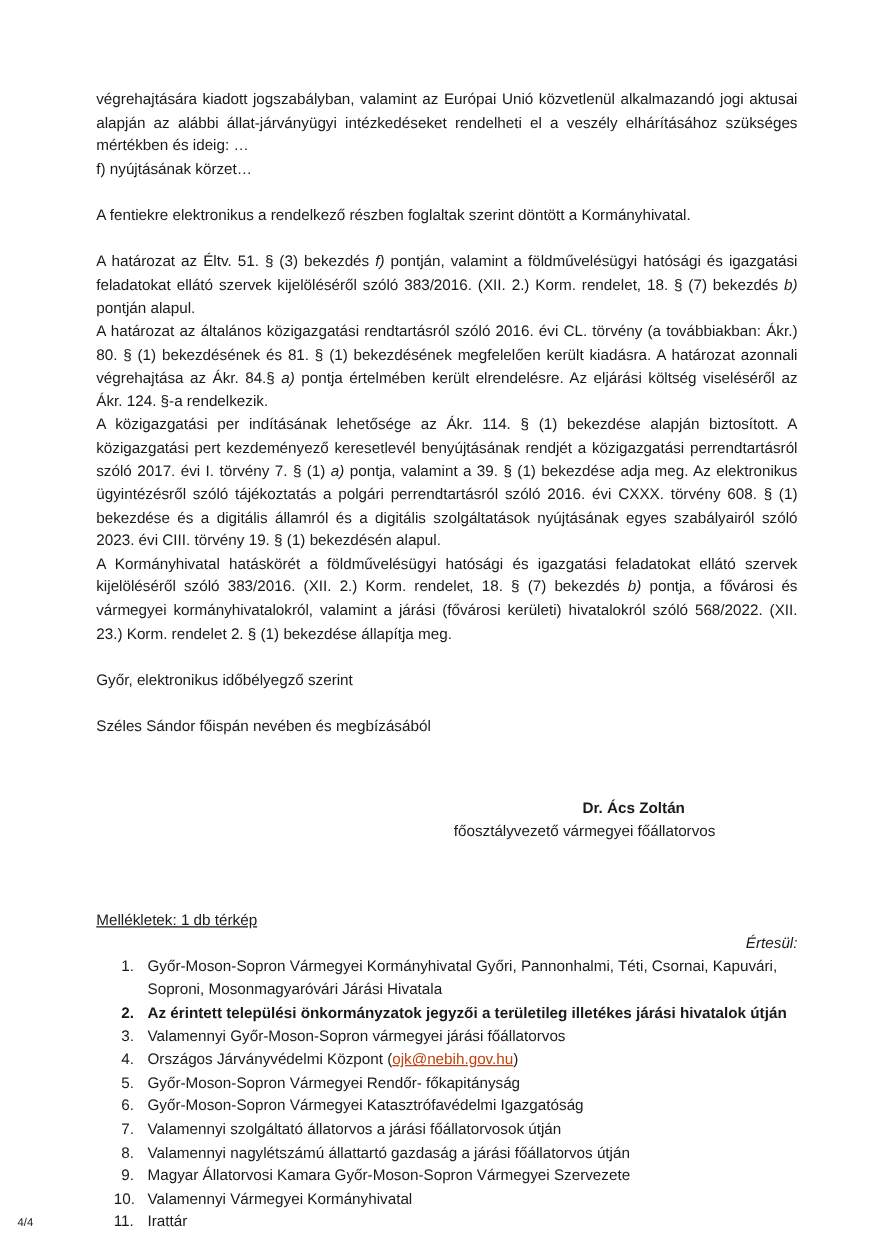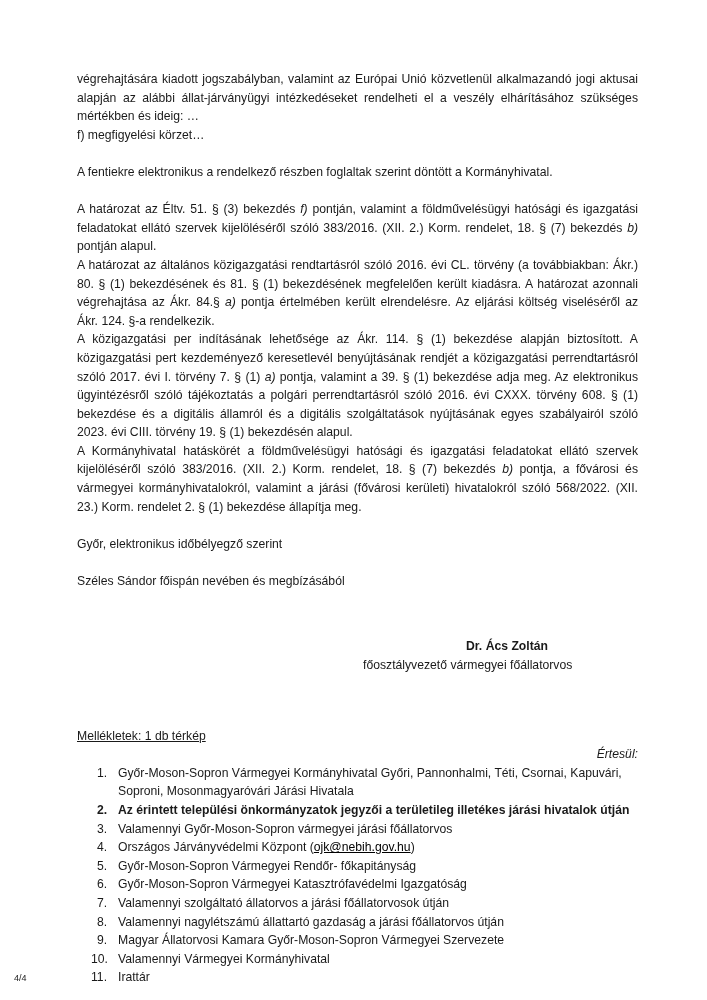--- a/index.html
+++ b/index.html
@@ -8,30 +8,30 @@
   .page { position: absolute; left: 77px; top: 70px; width: 561px; }
   p { margin: 0; line-height: 18.6px; text-align: justify; }
   .gap { height: 18.6px; }
   .sig-block { position: relative; height: 40px; margin-top: 46px; }
   .sig-block .name { position: absolute; left: 367px; top: 0; font-weight: bold; white-space: nowrap; line-height: 18.6px; margin-left: 22px; }
   .sig-block .title { position: absolute; left: 286px; top: 19px; white-space: nowrap; line-height: 18.6px; }
   ol { margin: 0; padding: 0; list-style: none; }
   ol li { position: relative; padding-left: 41px; line-height: 18.6px; }
   ol li .num { position: absolute; left: 20px; top: 0; }
   ol li.bold { font-weight: bold; }
-  a.email { color: #000000; text-decoration: underline; }
+  a.email { color: #c2410c; text-decoration: underline; }
   .footer { position: absolute; top: 972px; left: 14px; width: 707px; font-size: 9px; line-height: 12px; }
   i { font-style: italic; }
 </style>
 </head>
 <body>
 
 <div class="page">
   <p>végrehajtására kiadott jogszabályban, valamint az Európai Unió közvetlenül alkalmazandó jogi aktusai alapján az alábbi állat-járványügyi intézkedéseket rendelheti el a veszély elhárításához szükséges mértékben és ideig: …</p>
-  <p style="text-align:left;">f) megfigyelési körzet…</p>
+  <p style="text-align:left;">f) nyújtásának körzet…</p>
   <div class="gap"></div>
   <p style="text-align:left;">A fentiekre elektronikus a rendelkező részben foglaltak szerint döntött a Kormányhivatal.</p>
   <div class="gap"></div>
 
   <p>
     <span>A határozat az Éltv. 51. § (3) bekezdés </span><i>f)</i><span> pontján, valamint a földművelésügyi hatósági és igazgatási feladatokat ellátó szervek kijelöléséről szóló 383/2016. (XII. 2.) Korm. rendelet, 18. § (7) bekezdés </span><i>b)</i><span> pontján alapul.</span>
   </p>
   <p>
     <span>A határozat az általános közigazgatási rendtartásról szóló 2016. évi CL. törvény (a továbbiakban: Ákr.) 80. § (1) bekezdésének és 81. § (1) bekezdésének megfelelően került kiadásra. A határozat azonnali végrehajtása az Ákr. 84.§ </span><i>a)</i><span> pontja értelmében került elrendelésre. Az eljárási költség viseléséről az Ákr. 124. §-a rendelkezik.</span>
   </p>

